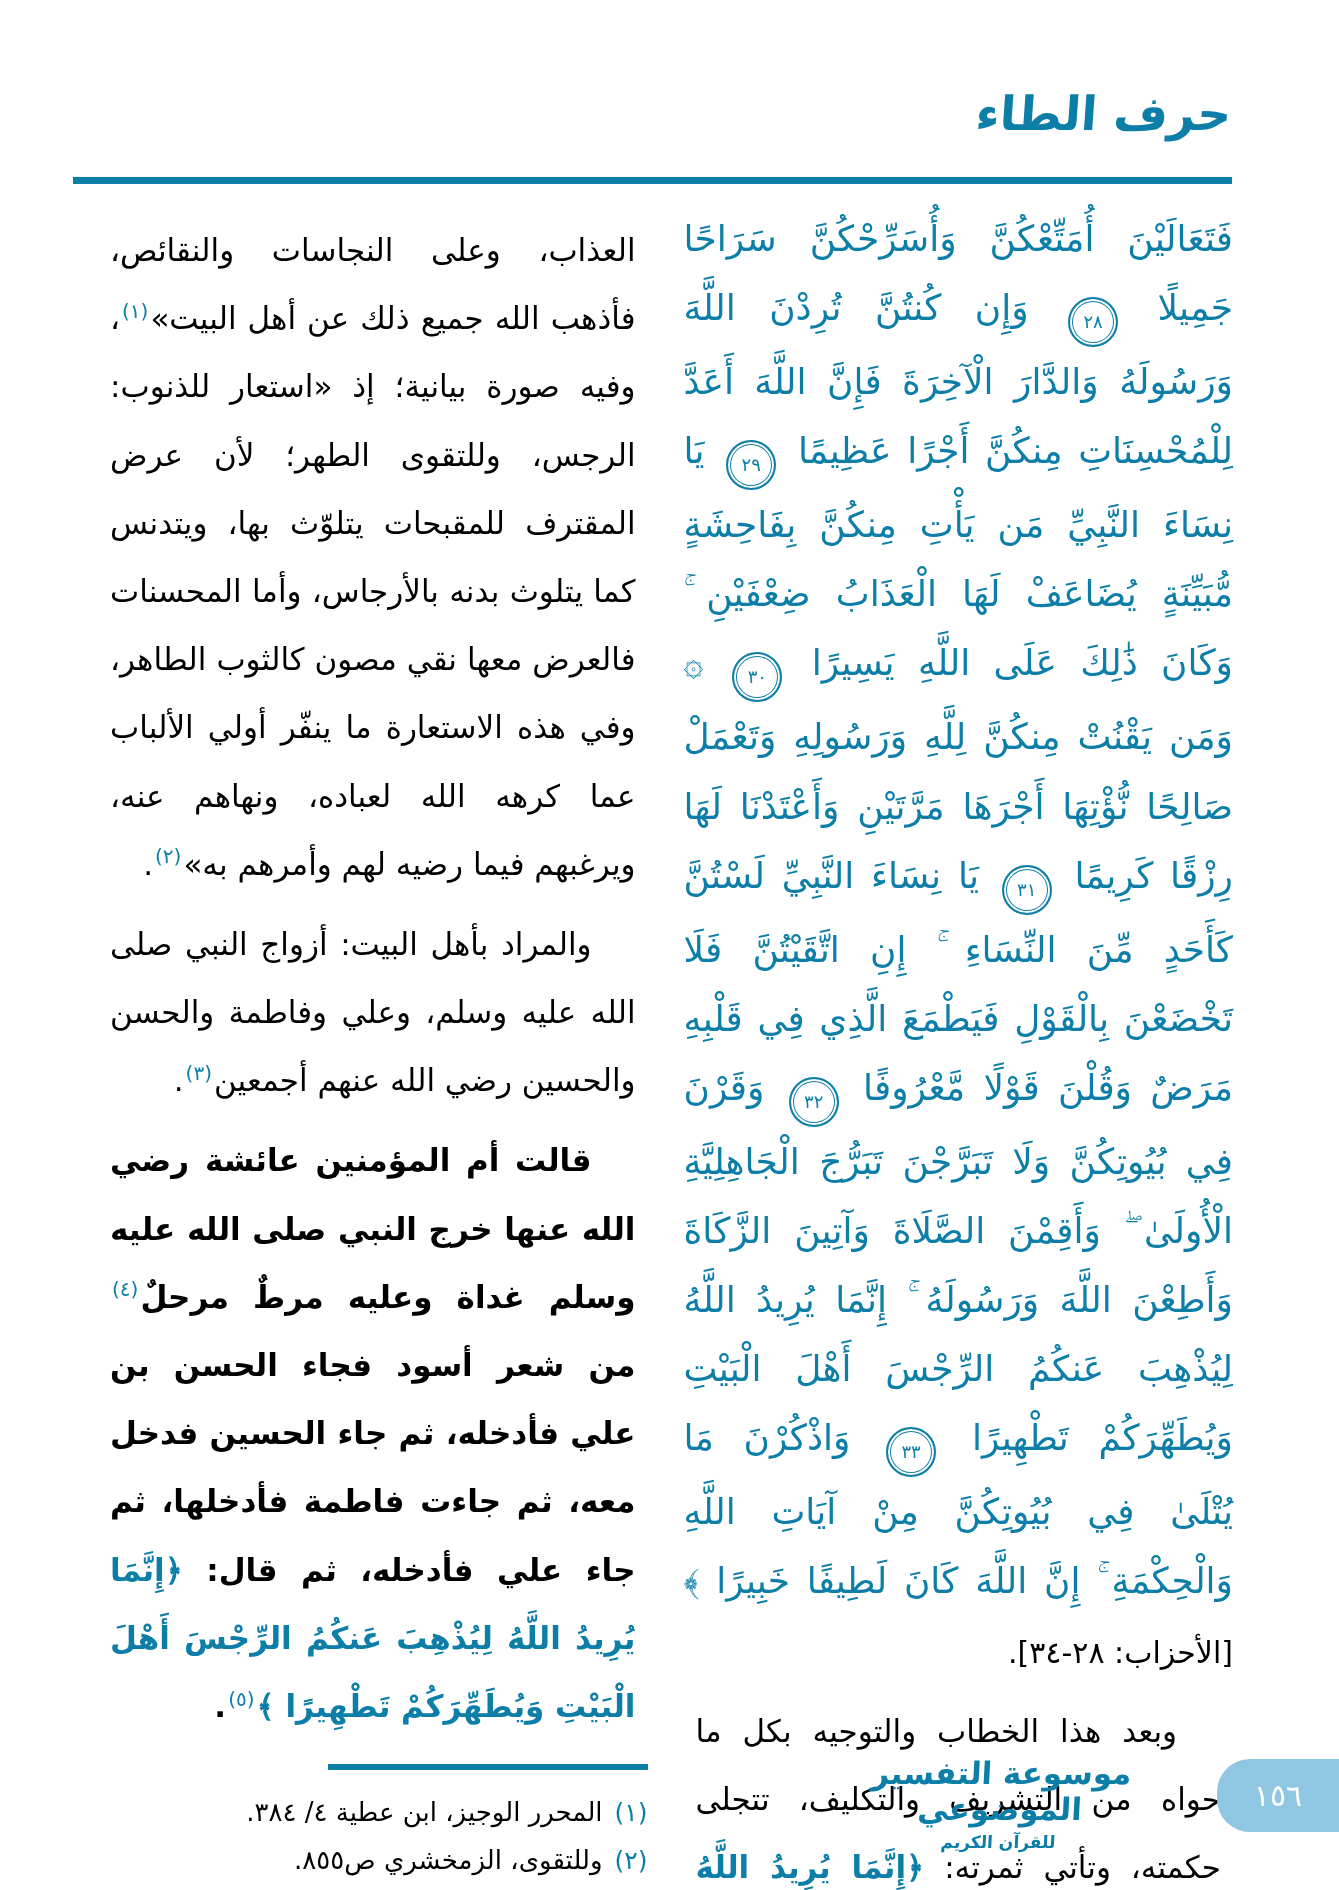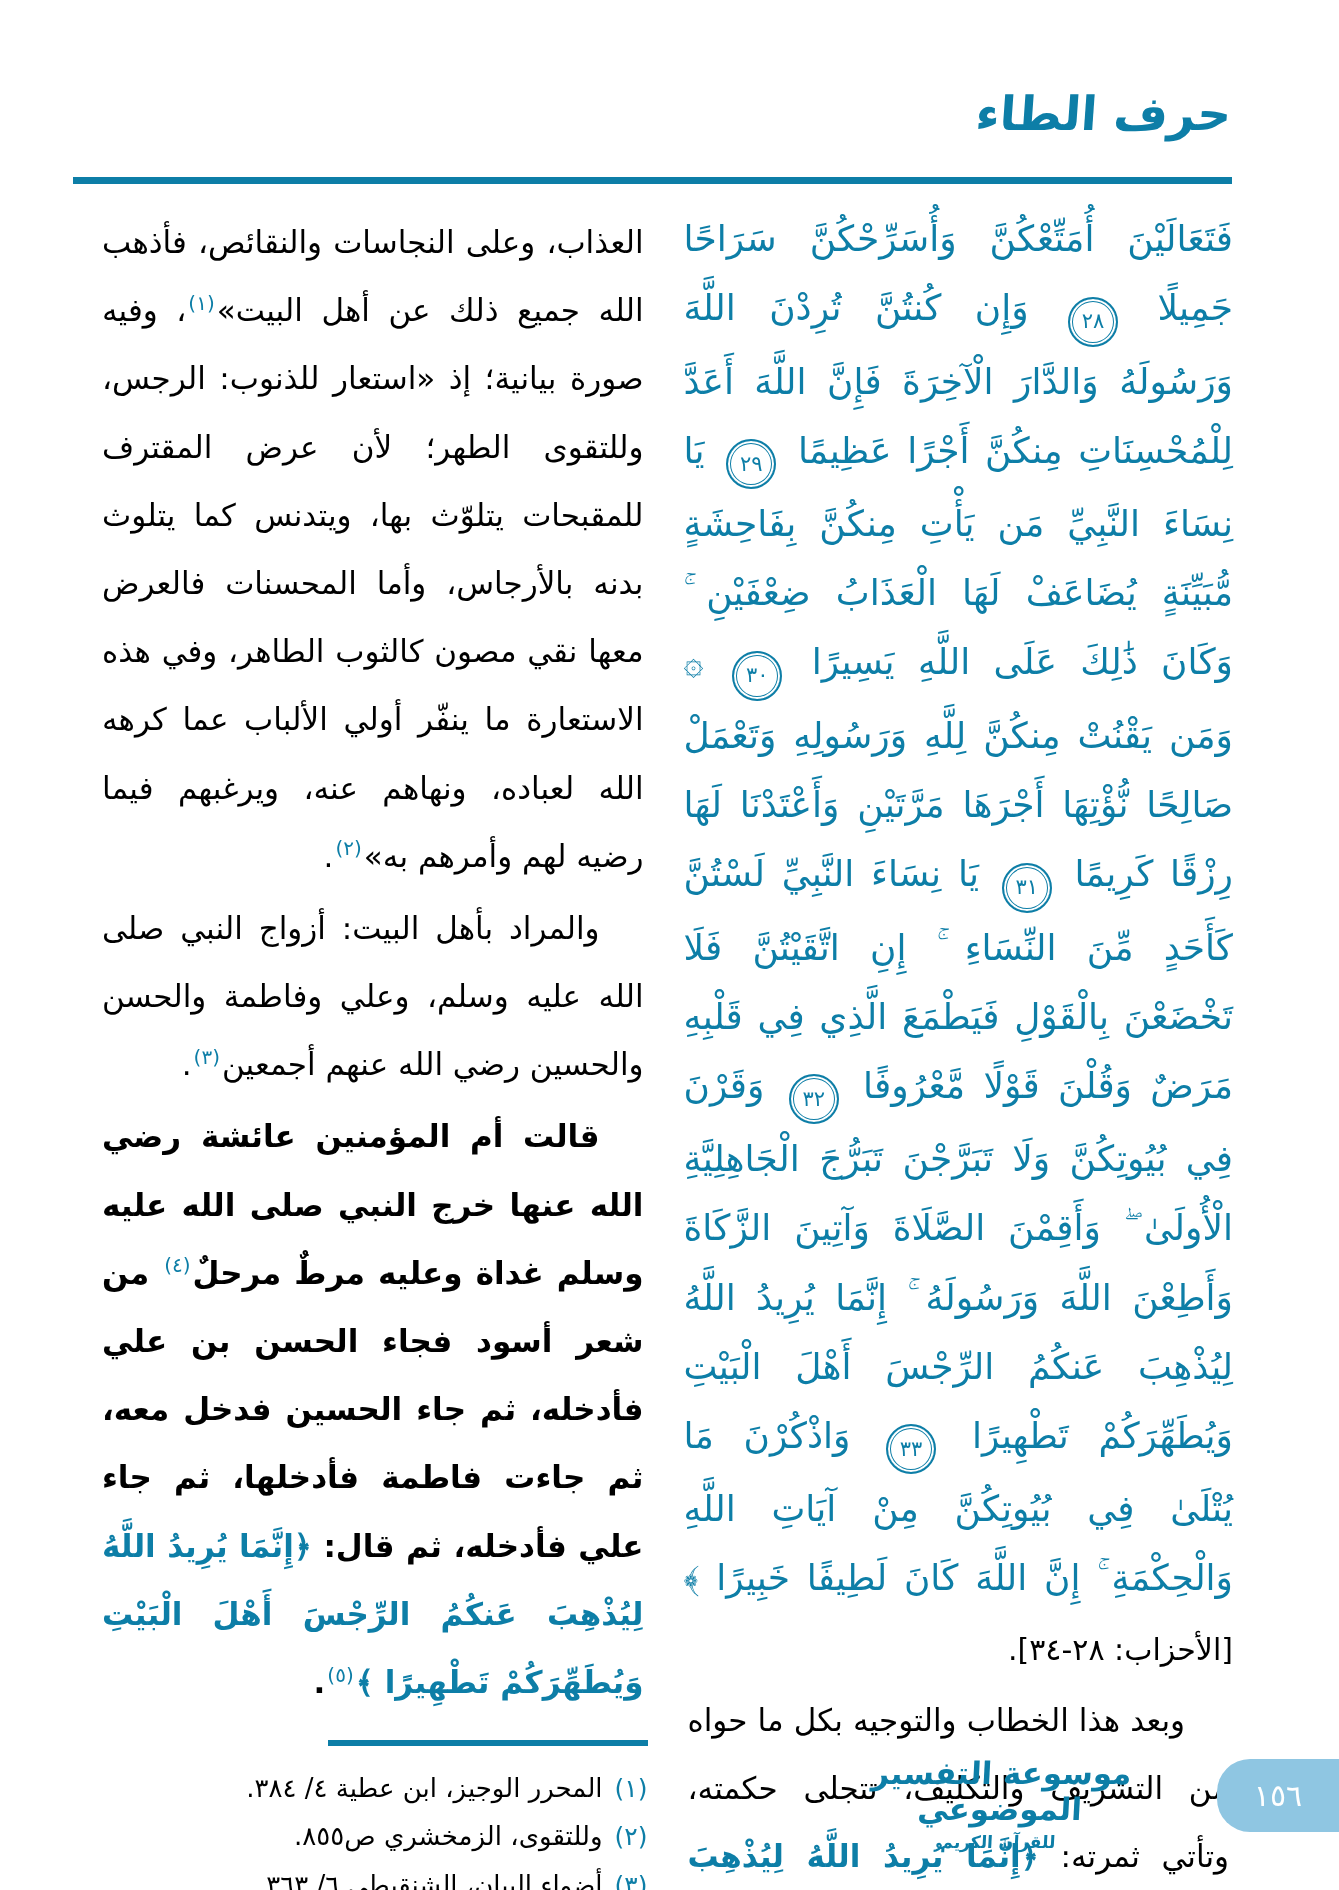--- a/index.html
+++ b/index.html
@@ -45,31 +45,31 @@
   .seg-q{color:var(--teal);font-weight:bold;}
   .seg-t{color:var(--ink);}
   .seg-ref{color:var(--ink);font-size:30px;font-weight:normal;}
   .seg-close{color:var(--teal);}
   .seg-hizb{color:var(--teal);font-size:0.95em;}
   .seg-ayah{
     display:inline-flex;align-items:center;justify-content:center;
     width:46px;height:46px;
     border:2px solid var(--teal);border-radius:50%;
     box-shadow:inset 0 0 0 2px #fff, inset 0 0 0 3px var(--teal);
-    font-size:21px;line-height:1;color:var(--teal);
+    font-size:18px;line-height:1;color:var(--teal);
     vertical-align:-8px;margin:0 6px;
     font-weight:normal;
   }
   .seg-fn{
     color:var(--teal);font-size:20px;vertical-align:super;
     font-weight:normal;margin:0 2px;
   }
   
   .para{
-    margin:4px;color:var(--ink);
+    margin:12px;color:var(--ink);
     font-size:31px;line-height:2.2;
     text-align:justify;
   }
   .para.indent{text-indent:44px;}
   .para.bold{font-weight:bold;}
   
   .fn-sep{
     width:320px;height:6px;background:var(--teal);
     margin:24px 0 18px auto;
   }

